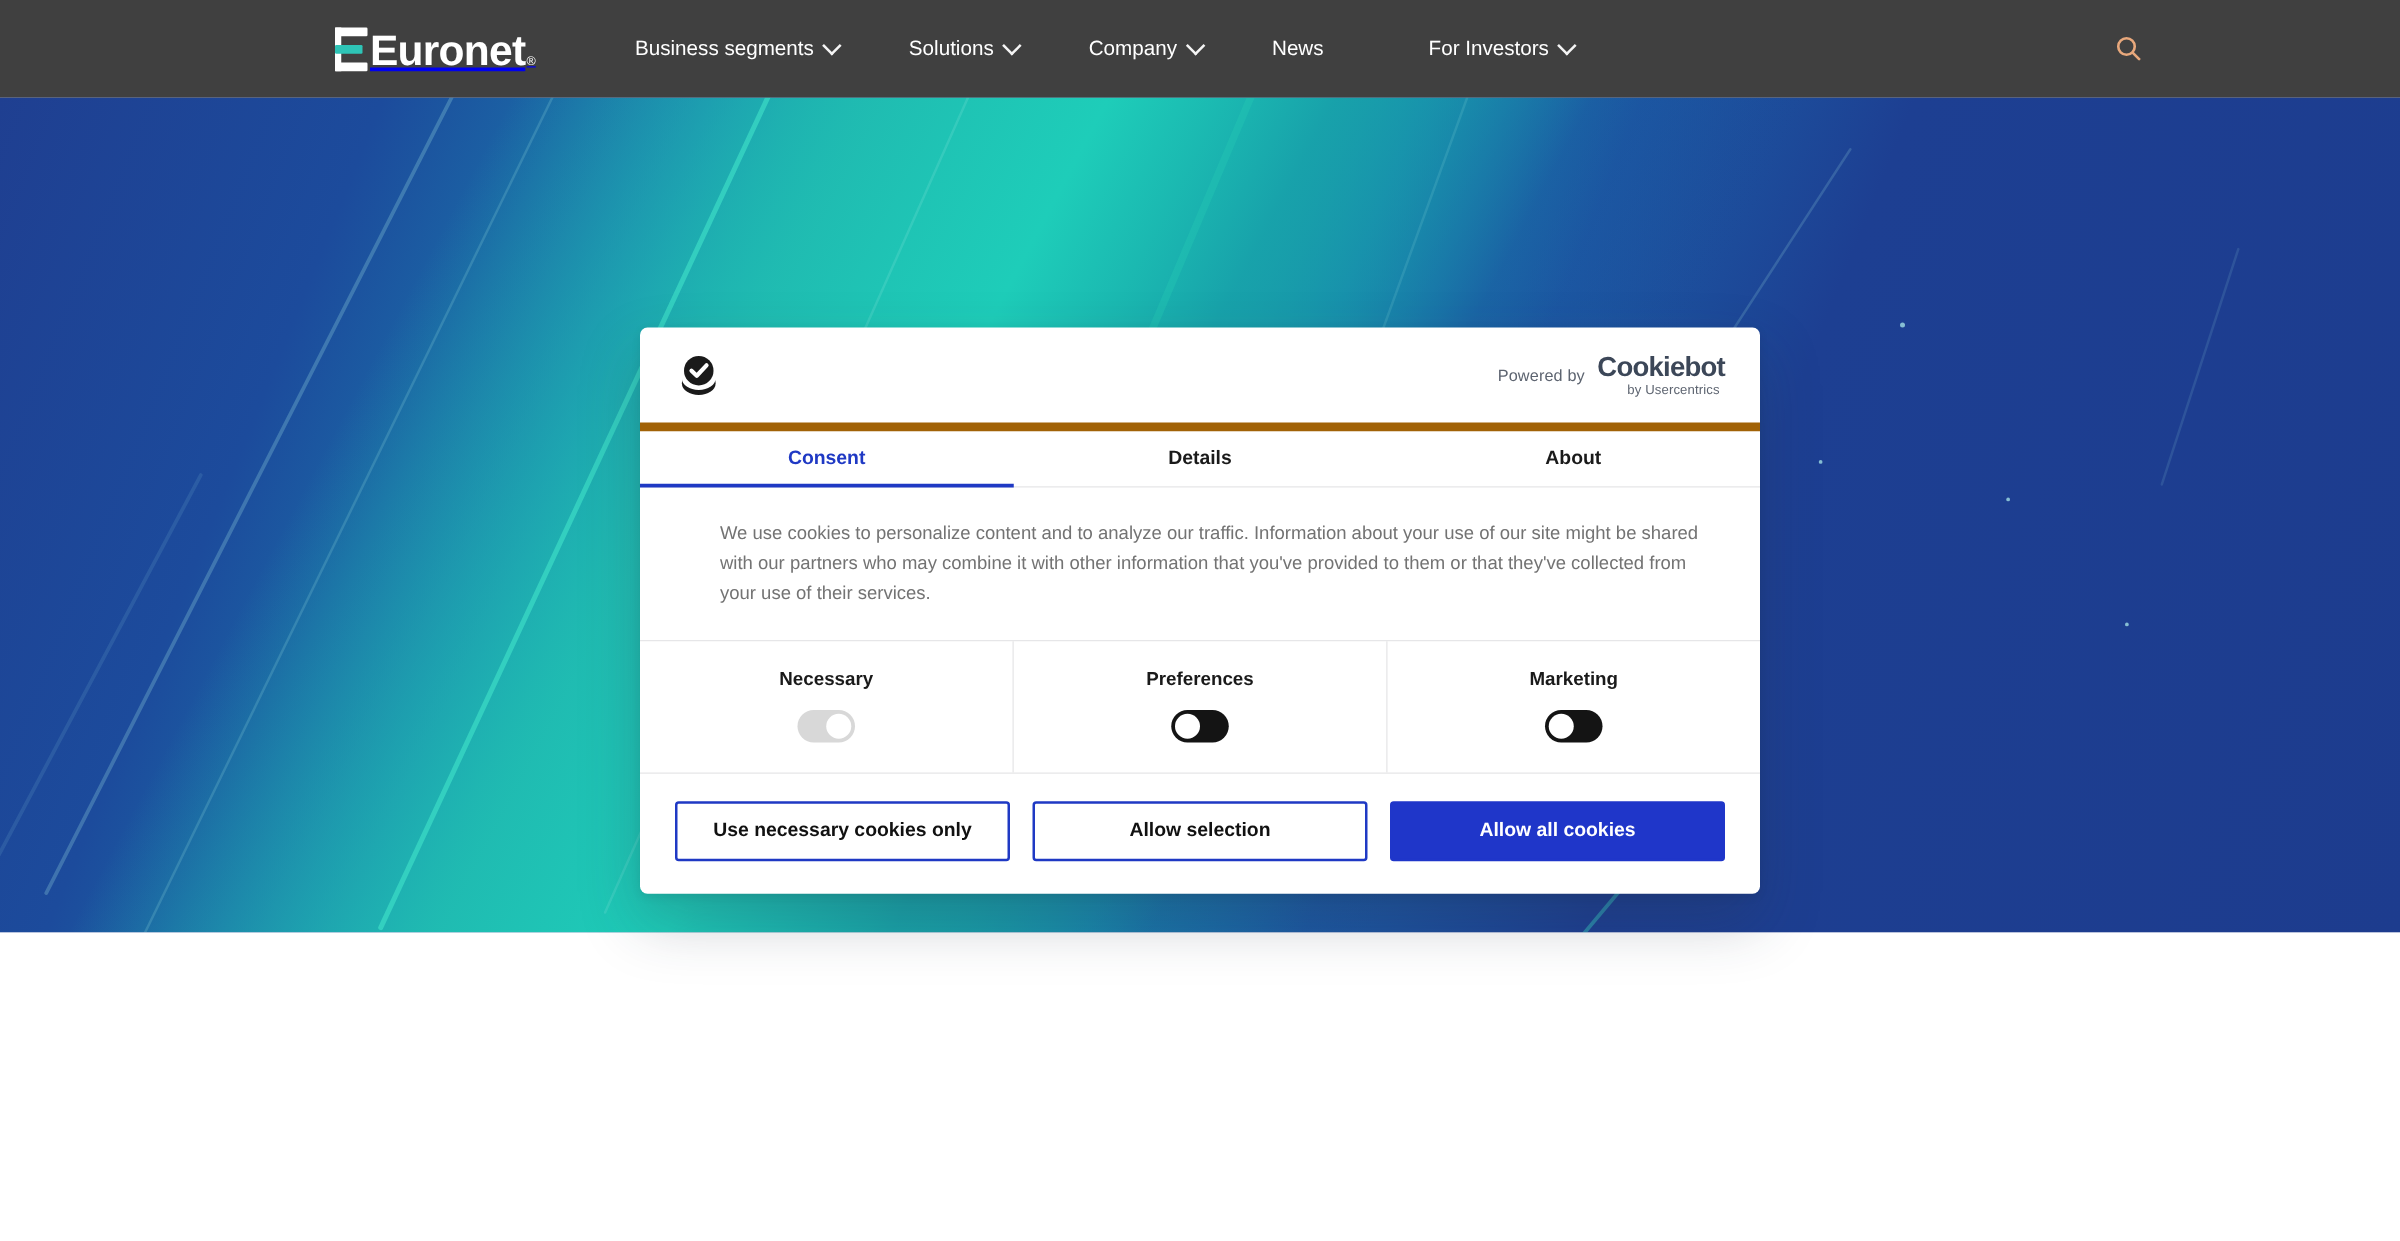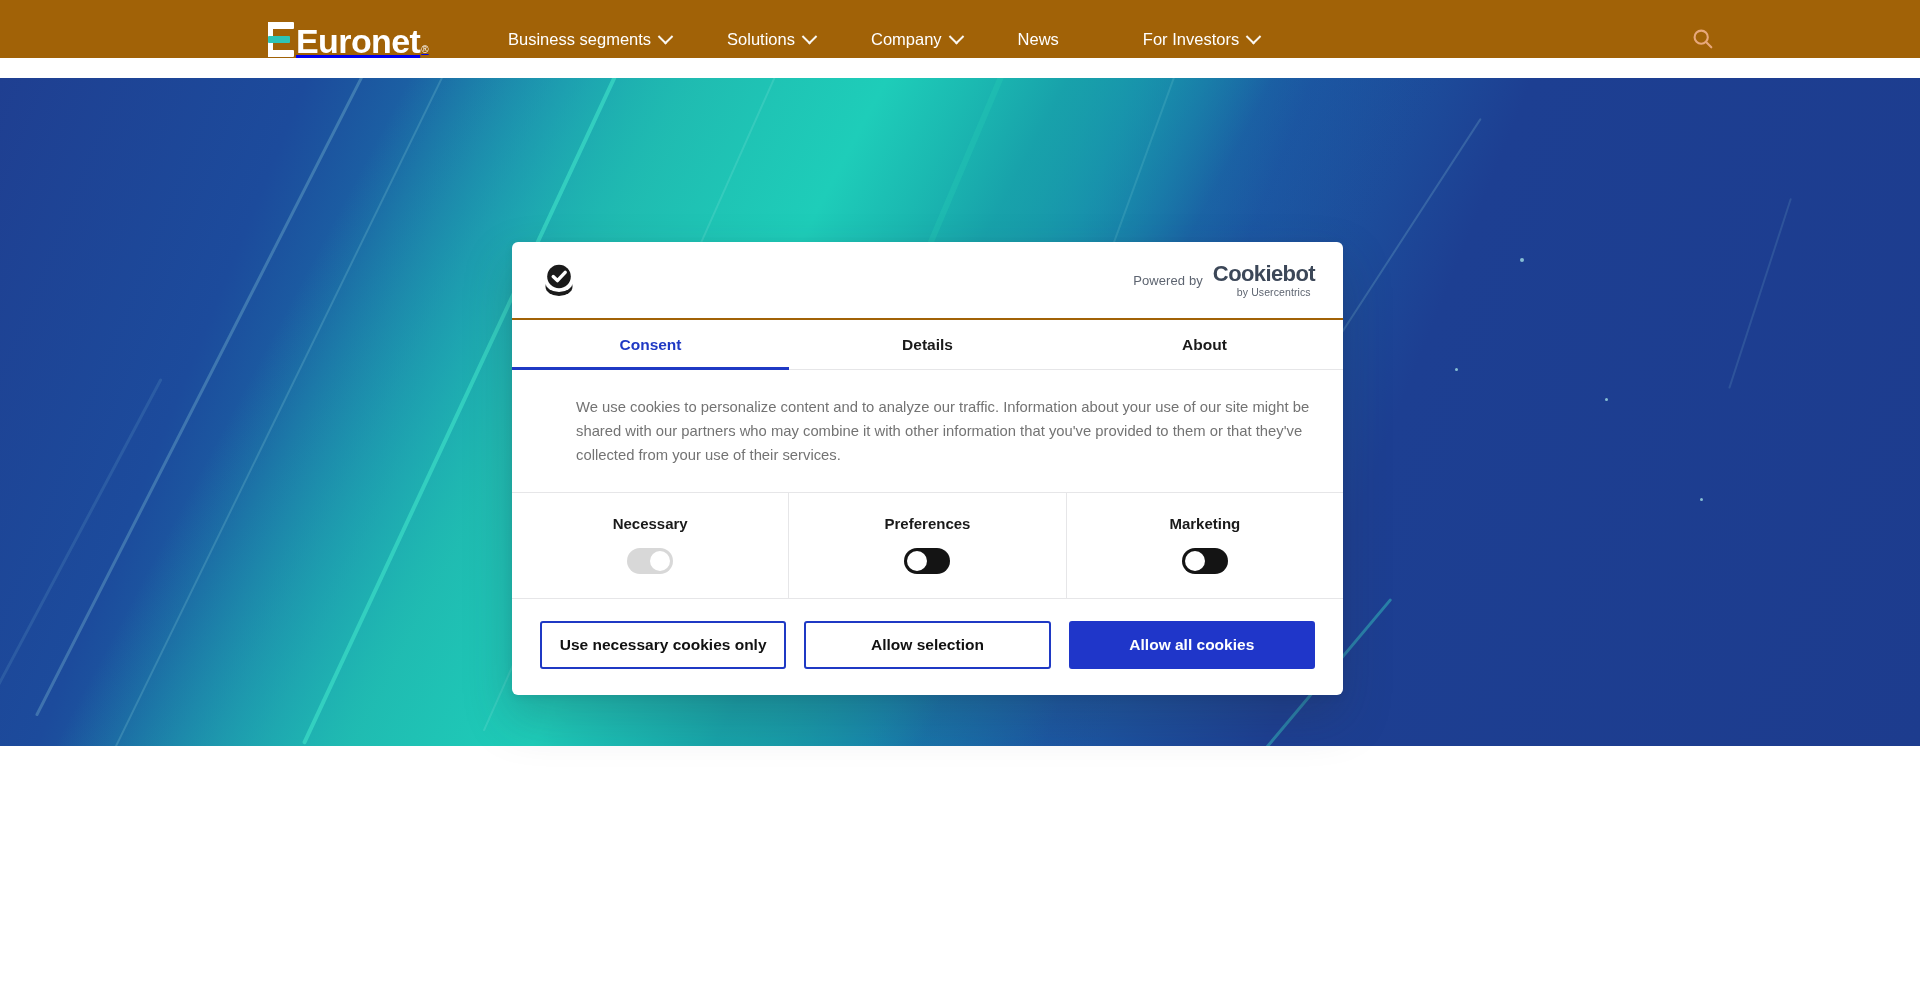--- a/index.html
+++ b/index.html
@@ -18,22 +18,22 @@
     width: 1920px;
     height: 993px;
     background: #ffffff;
   }
 
   
   .navbar {
     position: absolute;
     top: 0; left: 0;
     width: 1920px;
-    height: 58px;
-    background: #a16207;
+    height: 78px;
+    background: #404040;
     display: flex;
     align-items: center;
     z-index: 20;
   }
 
   .logo {
     position: absolute;
     left: 268px;
     top: 17px;
     display: flex;
@@ -176,22 +176,22 @@
   .speck {
     position: absolute;
     background: rgba(180,245,240,0.7);
     border-radius: 50%;
   }
 
   
   .dialog {
     position: absolute;
     left: 512px;
-    top: 242px;
-    width: 831px;
+    top: 262px;
+    width: 896px;
     background: #ffffff;
     border-radius: 6px;
     box-shadow: 0 22px 48px rgba(40,50,70,0.26), 0 2px 8px rgba(0,0,0,0.08);
     z-index: 40;
     overflow: hidden;
   }
 
   .dlg-header {
     height: 76px;
     display: flex;
@@ -232,21 +232,21 @@
   .cb-brand-sub {
     font-size: 10.5px;
     color: #5d6470;
     margin-top: 2px;
     margin-left: 24px;
     letter-spacing: .1px;
   }
 
   .dlg-tabs {
     display: flex;
-    border-top: 2px solid #a16207;
+    border-top: 7px solid #a16207;
     border-bottom: 1px solid #e6e6e8;
     height: 52px;
   }
   .dlg-tab {
     flex: 1;
     display: flex;
     align-items: center;
     justify-content: center;
     font-size: 15.5px;
     font-weight: 700;

